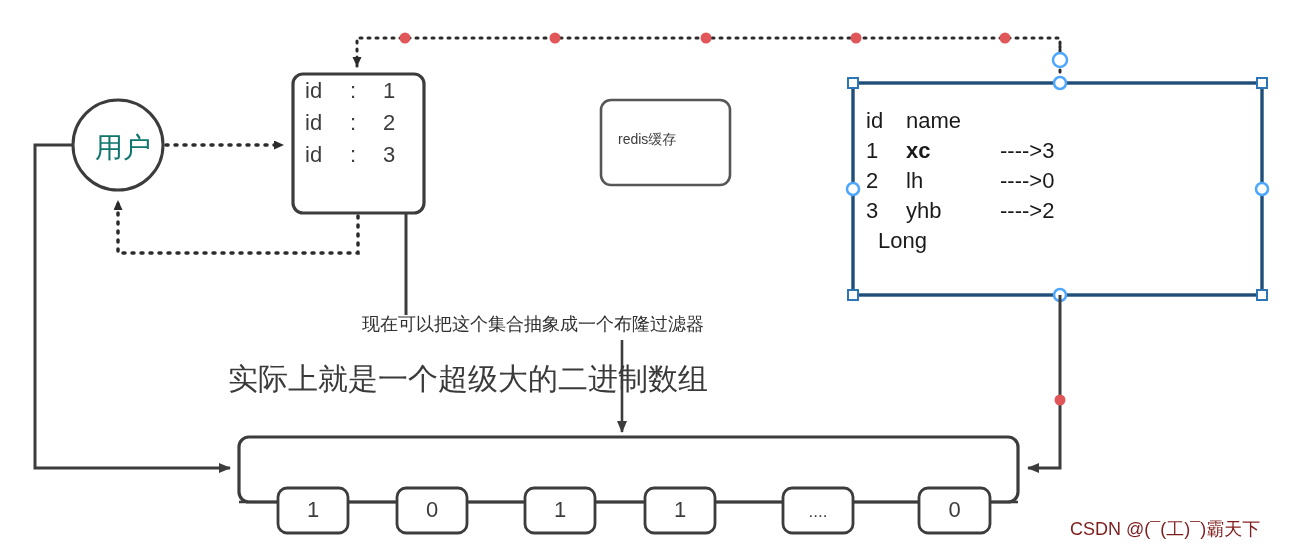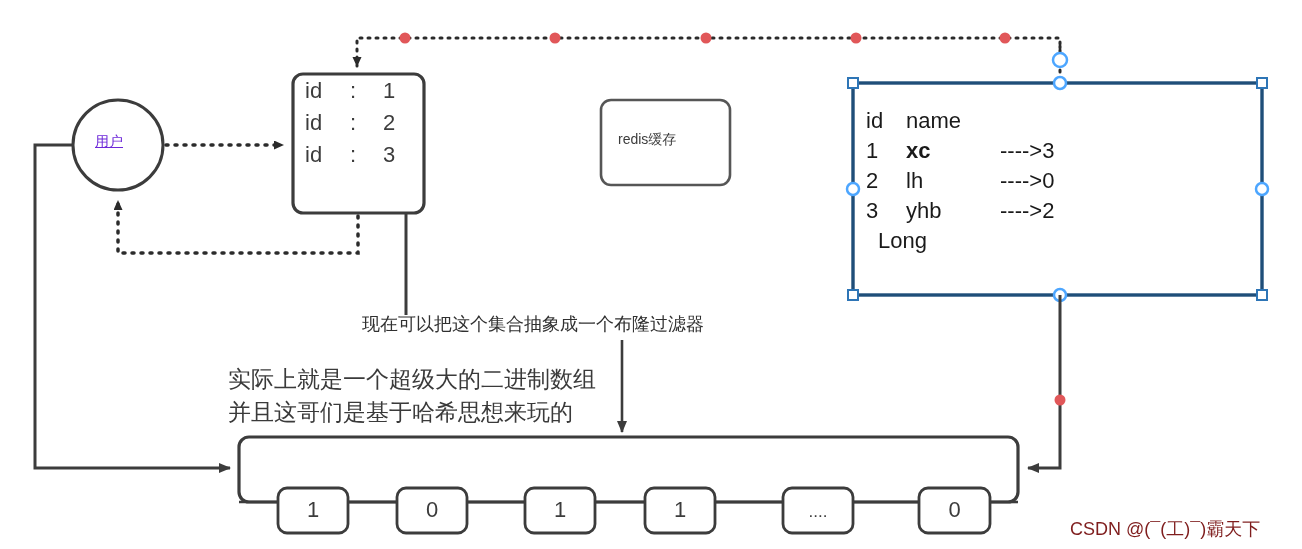--- a/index.html
+++ b/index.html
@@ -24,43 +24,42 @@
     width: 1302px;
     height: 549px;
   }
   .node-text {
     position: absolute;
     color: #3a3a3a;
     white-space: pre;
     line-height: 1.0;
   }
   .user-label {
-    font-size: 14px;
-    color: #6d28d9;
-    text-decoration: underline;
+    font-size: 28px;
+    color: #0f766e;
   }
   .idbox-line {
     font-size: 22px;
     color: #3c3c3c;
     letter-spacing: 0px;
   }
   .redis-label {
     font-size: 14px;
     color: #3c3c3c;
   }
   .table-line {
     font-size: 22px;
     color: #1a1a1a;
   }
   .annot-small {
     font-size: 18px;
     color: #303030;
   }
   .annot-big {
-    font-size: 23px;
+    font-size: 30px;
     color: #3a3a3a;
     line-height: 30px;
   }
   .cell-label {
     font-size: 22px;
     color: #3c3c3c;
   }
   .watermark {
     position: absolute;
     font-size: 18px;
@@ -187,21 +186,20 @@
 
   <div class="node-text table-line" style="left:866px; top:200px;">3</div>
   <div class="node-text table-line" style="left:906px; top:200px;">yhb</div>
   <div class="node-text table-line" style="left:1000px; top:200px;">----&gt;2</div>
 
   <div class="node-text table-line" style="left:866px; top:230px;margin-left:12px;">Long</div>
 
   <div class="node-text annot-small" style="left:362px; top:315px;">现在可以把这个集合抽象成一个布隆过滤器</div>
 
   <div class="node-text annot-big" style="left:228px; top:364px;">实际上就是一个超级大的二进制数组</div>
-  <div class="node-text annot-big" style="left:228px; top:397px;">并且这哥们是基于哈希思想来玩的</div>
 
   <div class="node-text cell-label" style="left:278px; top:499px; width:70px; text-align:center;">1</div>
   <div class="node-text cell-label" style="left:397px; top:499px; width:70px; text-align:center;">0</div>
   <div class="node-text cell-label" style="left:525px; top:499px; width:70px; text-align:center;">1</div>
   <div class="node-text cell-label" style="left:645px; top:499px; width:70px; text-align:center;">1</div>
   <div class="node-text cell-label" style="left:783px; top:503px; width:70px; text-align:center; font-size:17px;">....</div>
   <div class="node-text cell-label" style="left:919px; top:499px; width:71px; text-align:center;">0</div>
 
   <div class="watermark" style="left:1070px; top:517px;">CSDN @(¯(工)¯)霸天下</div>
 

